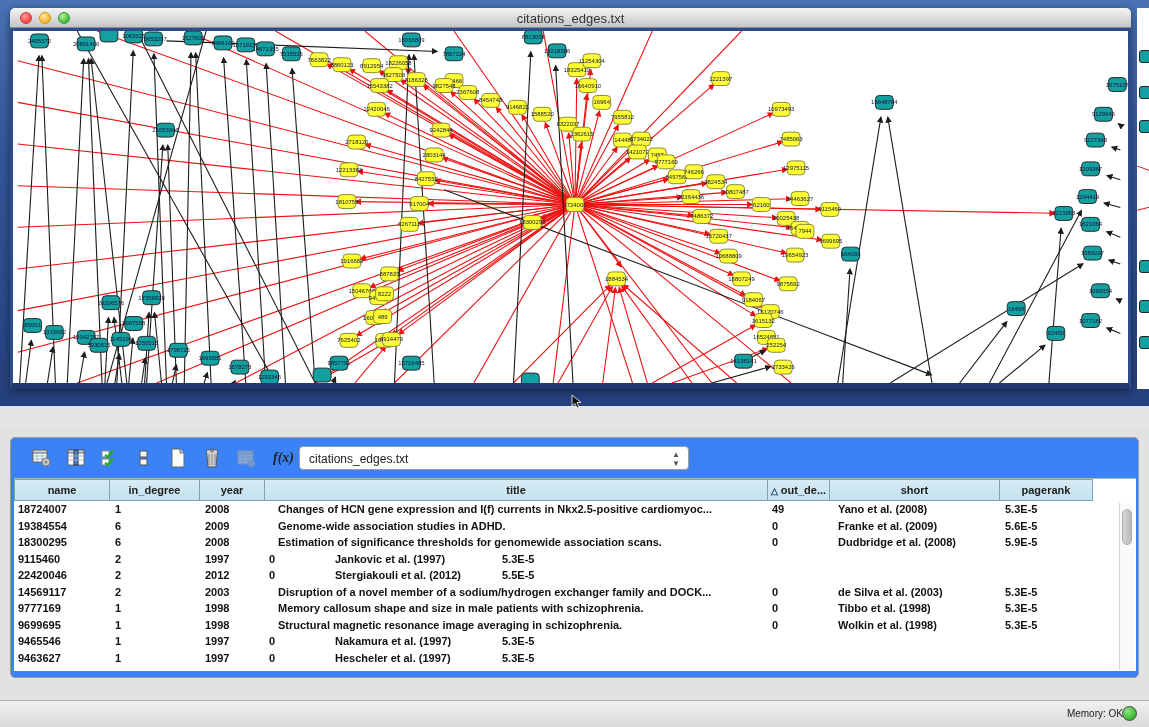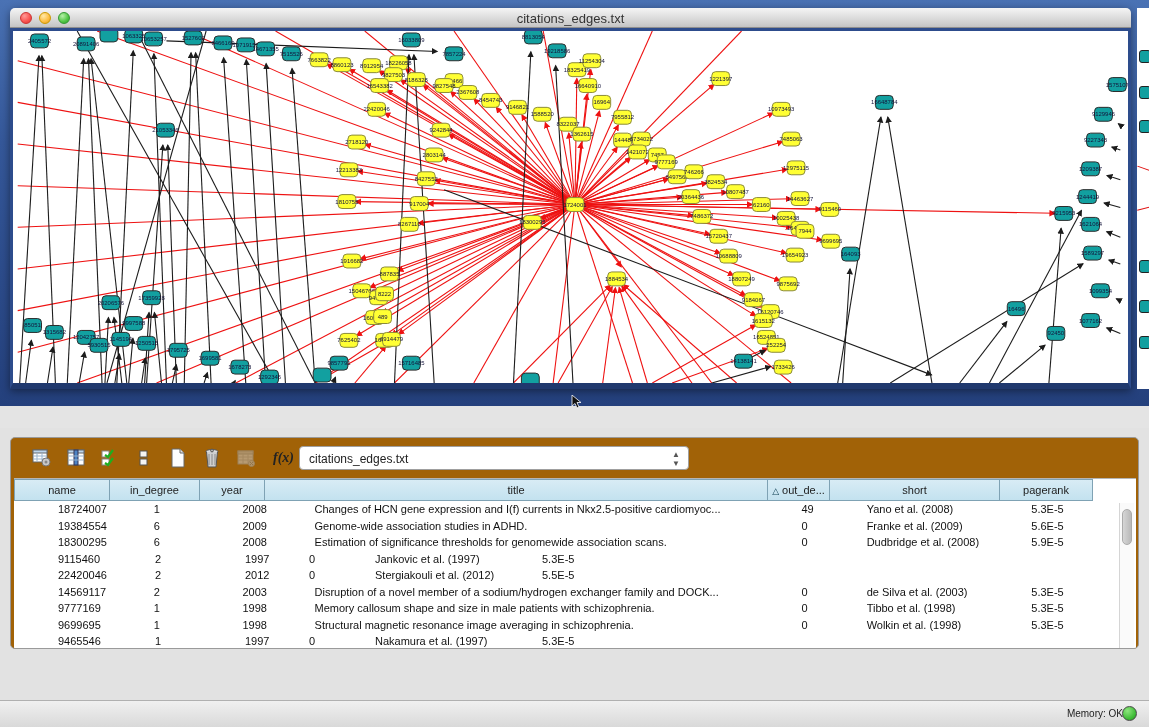--- a/index.html
+++ b/index.html
@@ -36,40 +36,40 @@
   .panel-header { position:absolute; left:0; top:406px; width:1149px; height:22px;
                   background:linear-gradient(180deg,#f3f3f3,#dcdcdc); border-bottom:1px solid #b3b3b3; }
   .panel-title { position:absolute; left:8px; top:4px; font-size:12px; color:#3c3c3c; }
   .float-icon { position:absolute; right:34px; top:4px; width:14px; height:14px; }
   .float-icon .sq1 { position:absolute; left:0; bottom:0; width:8px; height:8px; border:1px solid #8a7b3c; background:#e6e2d2; }
   .float-icon .sq2 { position:absolute; right:0; top:0; width:8px; height:8px; border:1px solid #555; background:#f4f4f4; }
   .close-x { position:absolute; right:10px; top:2px; font-size:15px; font-weight:bold; color:#1d1d1d; line-height:18px; }
 
   
   .panel-body { position:absolute; left:0; top:428px; width:1149px; height:272px; background:#e2e2e2; }
-  .inset { position:absolute; left:10px; top:9px; width:1129px; height:212px;
-           border:1px solid #9a9a9a; border-radius:5px; background:#a16207; overflow:hidden;padding-left:18px; }
+  .inset { position:absolute; left:10px; top:9px; width:1129px; height:241px;
+           border:1px solid #9a9a9a; border-radius:5px; background:#3b82f6; overflow:hidden;padding-left:18px; }
   .toolbar { position:absolute; left:0; top:0; width:100%; height:40px; display:flex; align-items:center; }
   .tb-icon { width:26px; height:24px; margin-left:8px; display:flex; align-items:center; justify-content:center; }
   .tb-icon:first-child { margin-left:18px; }
   .fx { font-family:"Liberation Serif", serif; font-style:italic; font-weight:bold; font-size:14px; color:#222; margin-left:14px; }
   .dropdown { position:absolute; left:288px; top:8px; width:390px; height:24px; background:#fff;
               border:1px solid #9f9f9f; border-radius:4px; font-size:12px; color:#222; }
   .dropdown .dd-text { position:absolute; left:9px; top:5px; }
   .dd-arrows { position:absolute; right:8px; top:3px; font-size:8px; color:#555; line-height:9px; text-align:center; }
 
   
-  .tablewrap { position:absolute; left:3px; top:40px; width:1122px; height:193px; background:#fff; border-top:1px solid #b5b5b5; }
+  .tablewrap { position:absolute; left:3px; top:40px; width:1122px; height:193px; background:#fff; border-top:1px solid #b5b5b5;font-weight:bold; }
   .thead { position:absolute; left:0; top:0; height:22px; display:flex; }
   .th { height:22px; background:linear-gradient(180deg,#d8ecf5,#c3e2ef); border:1px solid #7fa2b4; border-left:none;
         font-size:11px; color:#1c1c1c; text-align:center; line-height:20px; }
   .th:first-child { border-left:1px solid #7fa2b4; }
   .sort-tri { display:inline-block; color:#0b3b4f; font-size:9px; margin-right:3px; }
   .tbody { position:absolute; left:0; top:22px; width:1104px; }
-  .tr { position:relative; height:16.5px; display:flex; font-size:11px; color:#111;margin-left:40px; }
+  .tr { position:relative; height:16.5px; display:flex; font-size:11px; color:#111; }
   .td { overflow:hidden; white-space:nowrap; line-height:16px; }
   .vscroll { position:absolute; right:2px; top:24px; width:15px; height:167px; background:#fafafa; border-left:1px solid #d5d5d5; }
   .vthumb { position:absolute; left:2px; top:6px; width:10px; height:36px; border-radius:5px;
             background:linear-gradient(90deg,#d6d6d6,#b9b9b9); border:1px solid #ababab; }
 
   
   .statusbar { position:absolute; left:0; top:700px; width:1149px; height:27px;
                background:linear-gradient(180deg,#f0f0f0,#d9d9d9); border-top:1px solid #b0b0b0; }
   .memory { position:absolute; right:26px; top:7px; font-size:10px; color:#222; }
   .memdot { position:absolute; right:12px; top:5px; width:15px; height:15px; border-radius:50%;

